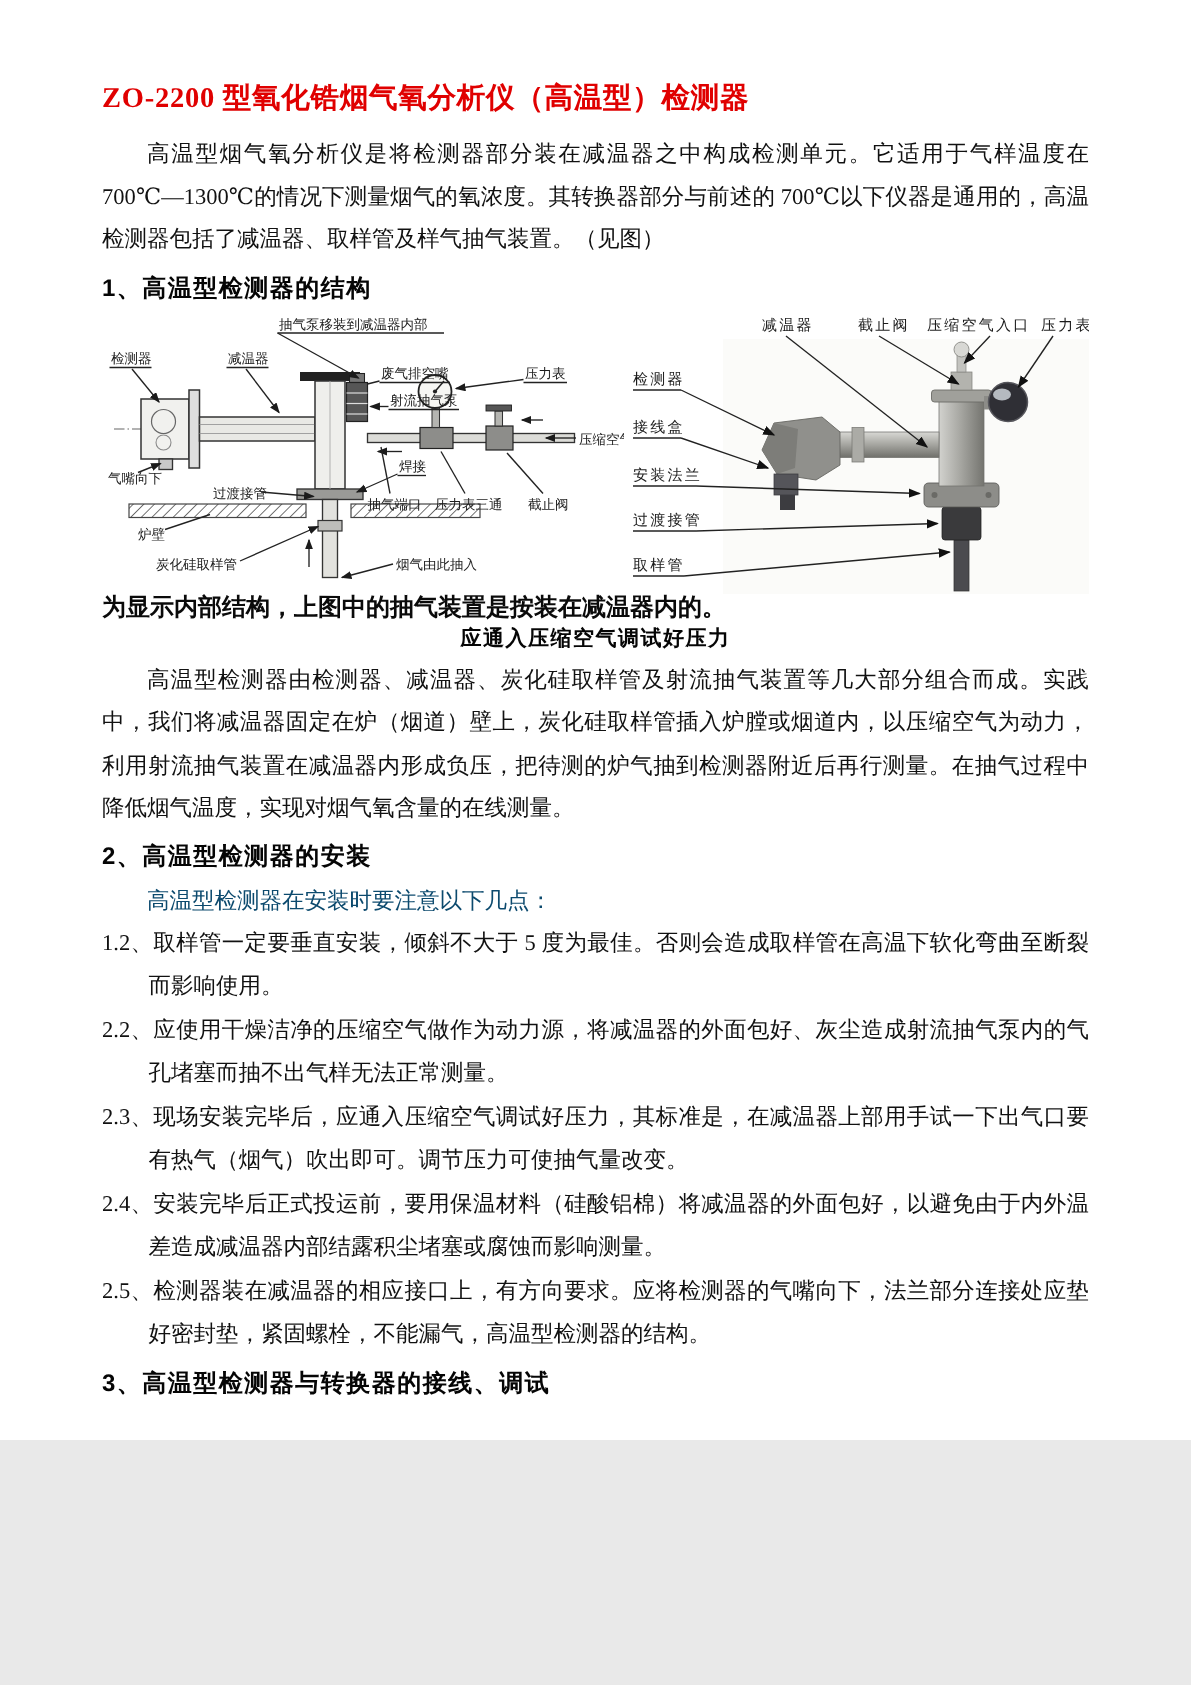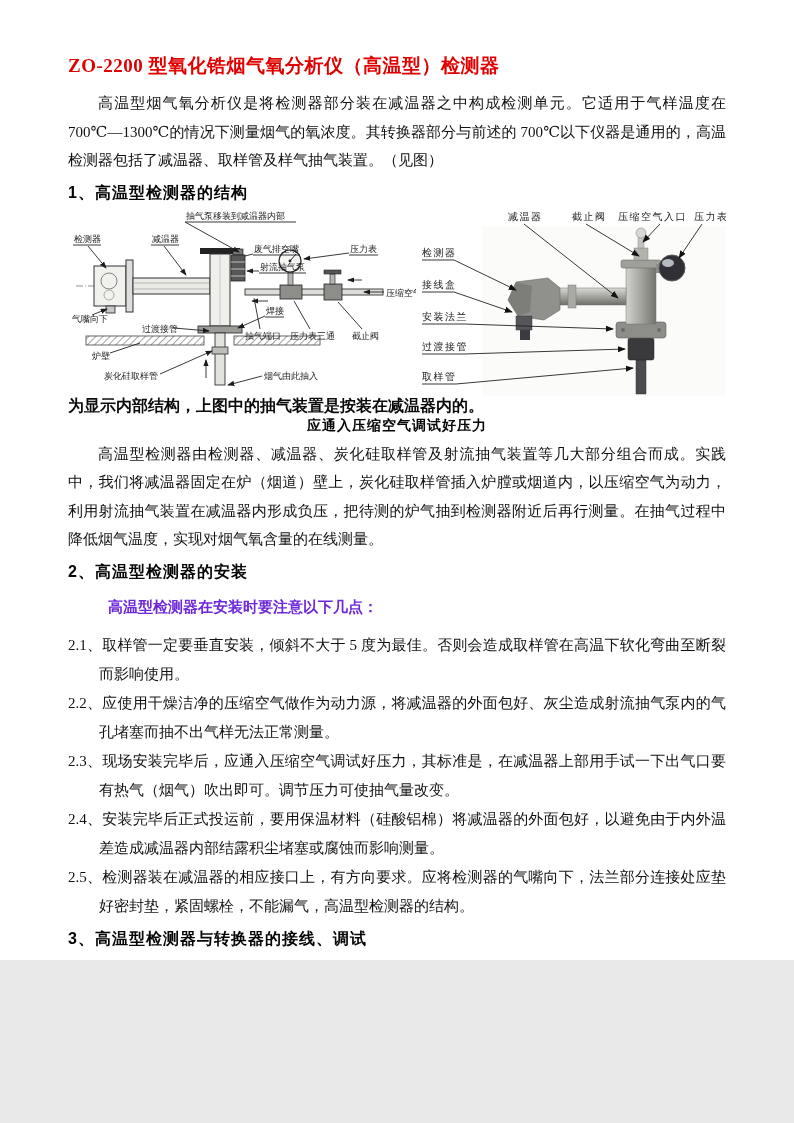--- a/index.html
+++ b/index.html
@@ -41,23 +41,23 @@
     font-family:"Liberation Sans","DejaVu Sans",sans-serif;
     font-size:16px;line-height:15px;font-weight:bold;color:#0a0a0a;
   }
   p.fig-caption{
     margin:3px 0 5px 0;
     font-family:"Liberation Sans","DejaVu Sans",sans-serif;
     font-size:14px;line-height:19px;font-weight:bold;text-align:center;color:#050505;
     letter-spacing:1px;
   }
   p.note-bold{
-    margin:10px;padding-left:30px;
-    font-family:"Liberation Sans","DejaVu Sans",sans-serif;
-    font-size:15px;line-height:28px;font-weight:bold;color:#6d28d9;
+    margin:0;padding-left:30px;
+    font-family:"Liberation Sans","DejaVu Sans",sans-serif;
+    font-size:15px;line-height:28px;font-weight:normal;color:#0c4a6e;
   }
   .item{
     font-size:15px;line-height:29px;text-align:justify;
     padding-left:31px;text-indent:-31px;
   }
   .item .num{font-family:"Liberation Serif","DejaVu Serif",serif;}
   p.block-indent{padding-left:28px;line-height:29px;}
   
   .lbl{font-family:"Liberation Sans","DejaVu Sans",sans-serif;fill:#1b1b1b;}
   .ln{stroke:#222;stroke-width:0.9;fill:none;}
@@ -276,21 +276,21 @@
   </div>
 
   <p class="fig-note">为显示内部结构，上图中的抽气装置是按装在减温器内的。</p>
   <p class="fig-caption">应通入压缩空气调试好压力</p>
 
   <p class="body indent">高温型检测器由检测器、减温器、炭化硅取样管及射流抽气装置等几大部分组合而成。实践中，我们将减温器固定在炉（烟道）壁上，炭化硅取样管插入炉膛或烟道内，以压缩空气为动力，利用射流抽气装置在减温器内形成负压，把待测的炉气抽到检测器附近后再行测量。在抽气过程中降低烟气温度，实现对烟气氧含量的在线测量。</p>
 
   <h2 class="sec">2、高温型检测器的安装</h2>
   <p class="note-bold">高温型检测器在安装时要注意以下几点：</p>
 
-  <div class="item"><span class="num">2.1、</span><span>取样管一定要垂直安装，倾斜不大于 5 度为最佳。否则会造成取样管在高温下软化弯曲至断裂而影响使用。</span></div>
+  <div class="item"><span class="num">1.2、</span><span>取样管一定要垂直安装，倾斜不大于 5 度为最佳。否则会造成取样管在高温下软化弯曲至断裂而影响使用。</span></div>
   <div class="item"><span class="num">2.2、</span><span>应使用干燥洁净的压缩空气做作为动力源，将减温器的外面包好、灰尘造成射流抽气泵内的气孔堵塞而抽不出气样无法正常测量。</span></div>
   <div class="item"><span class="num">2.3、</span><span>现场安装完毕后，应通入压缩空气调试好压力，其标准是，在减温器上部用手试一下出气口要有热气（烟气）吹出即可。调节压力可使抽气量改变。</span></div>
   <div class="item"><span class="num">2.4、</span><span>安装完毕后正式投运前，要用保温材料（硅酸铝棉）将减温器的外面包好，以避免由于内外温差造成减温器内部结露积尘堵塞或腐蚀而影响测量。</span></div>
   <div class="item"><span class="num">2.5、</span><span>检测器装在减温器的相应接口上，有方向要求。应将检测器的气嘴向下，法兰部分连接处应垫好密封垫，紧固螺栓，不能漏气，高温型检测器的结构。</span></div>
 
   <h2 class="sec">3、高温型检测器与转换器的接线、调试</h2>
 
 </div>
 
 </body></html>

